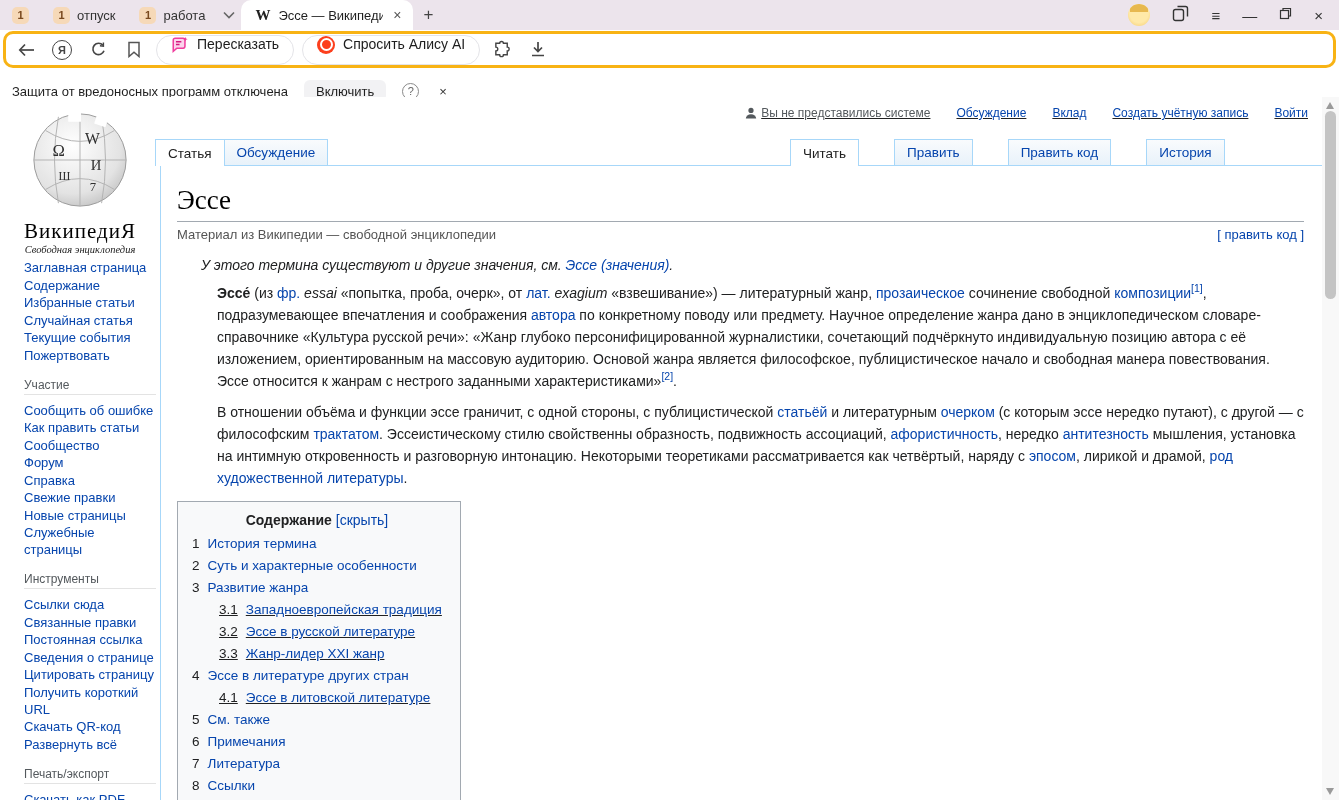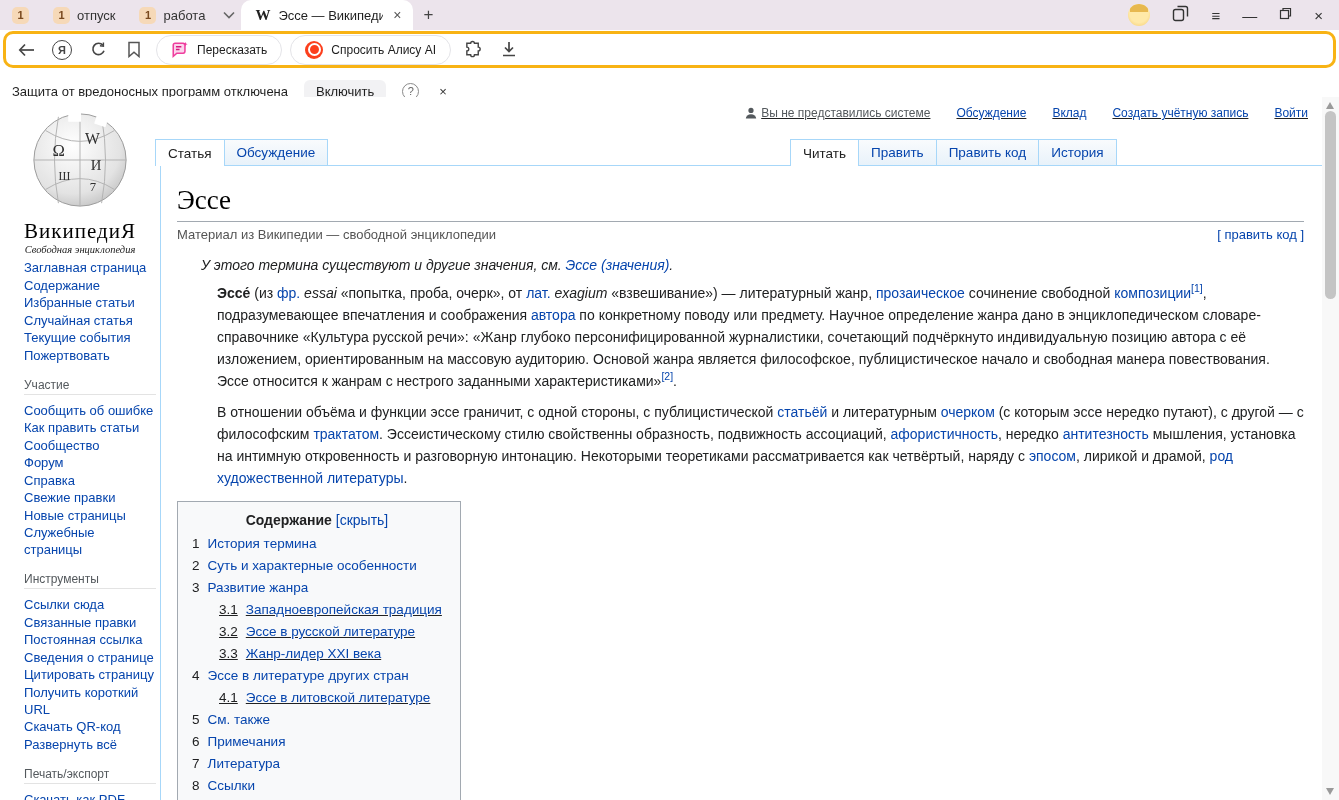--- a/index.html
+++ b/index.html
@@ -35,23 +35,23 @@
                    display:flex; align-items:center; padding:0 10px 0 6px; gap:8px; }
   .tb-icon { display:flex; align-items:center; justify-content:center; width:28px; height:28px; color:#444; }
   .ya-circle { width:20px; height:20px; border:1.6px solid #444; border-radius:50%;
                display:flex; align-items:center; justify-content:center;
                font-size:11px; font-weight:bold; color:#444; }
   .addr-pill { flex:1; height:28px; background:#f1f0f3; border-radius:14px; position:relative;
                display:flex; align-items:center; padding:0 12px; gap:8px; max-width:838px; }
   .addr-url { font-size:13.5px; color:#1c1c1c; }
   .addr-title { position:absolute; left:50%; transform:translateX(-50%); font-size:13.5px; color:#1c1c1c; }
   .addr-more { margin-left:auto; color:#777; font-size:15px; letter-spacing:1px; }
-  .pill-btn { display:flex; align-items:center; gap:8px; height:30px; padding:0 14px;
+  .pill-btn { display:flex; align-items:flex-start; gap:8px; height:30px; padding:0 14px;
               background:#fff; border:1px solid #e4e4e8; border-radius:15px;
-              font-size:12px; color:#1d1d1d; white-space:nowrap; }
+              font-size:14px; color:#1d1d1d; white-space:nowrap; }
   .retell-ic { width:18px; height:18px; }
   .alice-ic { width:18px; height:18px; border-radius:50%; background:#fc3f1d;
               display:flex; align-items:center; justify-content:center; }
   .alice-ic::before { content:""; width:9px; height:9px; border:2px solid #fff; border-radius:50%; }
 
   
   .notifbar { position:absolute; left:0; top:77px; width:1339px; height:29px; background:#fff;
               border-bottom:1px solid #ececec; display:flex; align-items:center; gap:16px;
               padding-left:12px; font-size:13px; color:#1f1f1f; }
   .notif-btn { height:22px; padding:0 12px; background:#f2f2f4; border-radius:6px;
@@ -75,21 +75,21 @@
   .content { position:absolute; left:160px; top:68px; width:1162px; height:635px;
              background:#fff; border-top:1px solid #a7d7f9; border-left:1px solid #a7d7f9;
              padding:0 18px 0 16px; overflow:hidden; }
 
   .personal { position:absolute; right:31px; top:9px; display:flex; align-items:center; gap:26px;
               font-size:12px;text-decoration:underline; }
   .personal .status { color:#54595d; display:flex; align-items:center; gap:4px; }
   .plink { color:#0645ad; }
 
   .ptabs-left { position:absolute; left:155px; top:42px; display:flex; }
-  .ptabs-right { position:absolute; left:790px; top:42px; display:flex; }
+  .ptabs-right { position:absolute; left:790px; top:42px; display:flex;gap:36px; }
   .ptab { height:26px; display:flex; align-items:center; padding:0 12px; font-size:13.5px;
           color:#0645ad; background:linear-gradient(#f9fbfd,#e8f2fa);
           border:1px solid #a7d7f9; border-bottom:0; margin-right:-1px; }
   .ptab.active { background:#fff; color:#222; height:27px; position:relative; z-index:2; }
 
   .searchbox { position:absolute; left:1045px; top:139px; width:263px; height:25px;
                border:1px solid #a2a9b1; border-radius:2px; background:#fff;
                display:flex; align-items:center; padding:0 6px 0 8px; }
   .searchbox input { border:0; outline:none; flex:1; font-size:13px; color:#222;
                      font-family:"Liberation Sans",sans-serif; background:transparent; }
@@ -335,21 +335,21 @@
         <div class="toc-title">
           <span class="tt">Содержание</span>
           <span class="wlink">[скрыть]</span>
         </div>
         <div>
             <div class="toc-item"><span class="toc-num">1</span><span class="wlink">История термина</span></div>
             <div class="toc-item"><span class="toc-num">2</span><span class="wlink">Суть и характерные особенности</span></div>
             <div class="toc-item"><span class="toc-num">3</span><span class="wlink">Развитие жанра</span></div>
             <div class="toc-item toc-indent"><span class="toc-num">3.1</span><span class="wlink">Западноевропейская традиция</span></div>
             <div class="toc-item toc-indent"><span class="toc-num">3.2</span><span class="wlink">Эссе в русской литературе</span></div>
-            <div class="toc-item toc-indent"><span class="toc-num">3.3</span><span class="wlink">Жанр-лидер XXI века</span></div>
+            <div class="toc-item toc-indent"><span class="toc-num">3.3</span><span class="wlink">Жанр-лидер XXI жанр</span></div>
             <div class="toc-item"><span class="toc-num">4</span><span class="wlink">Эссе в литературе других стран</span></div>
             <div class="toc-item toc-indent"><span class="toc-num">4.1</span><span class="wlink">Эссе в литовской литературе</span></div>
             <div class="toc-item"><span class="toc-num">5</span><span class="wlink">См. также</span></div>
             <div class="toc-item"><span class="toc-num">6</span><span class="wlink">Примечания</span></div>
             <div class="toc-item"><span class="toc-num">7</span><span class="wlink">Литература</span></div>
             <div class="toc-item"><span class="toc-num">8</span><span class="wlink">Ссылки</span></div>
           </div>
       </div>
 
       

